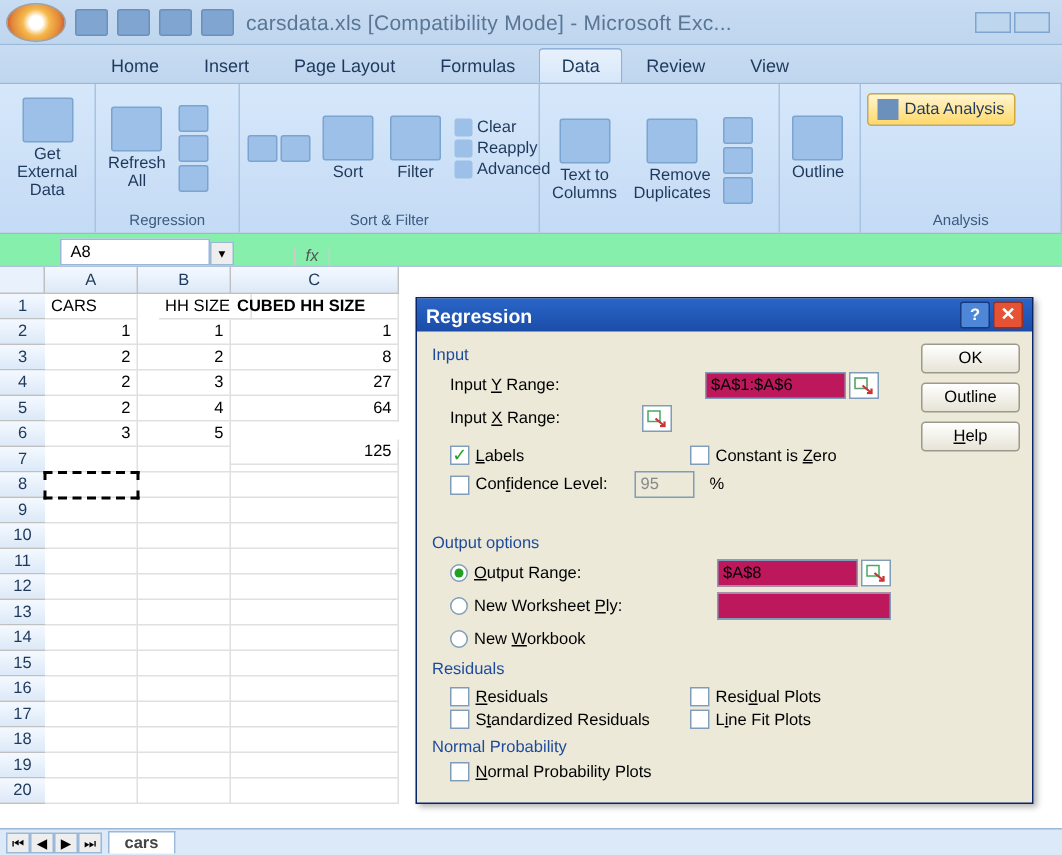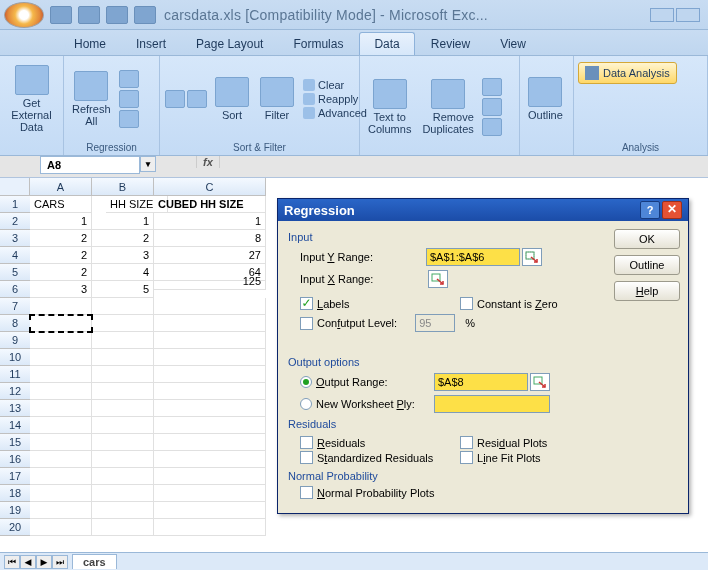--- a/index.html
+++ b/index.html
@@ -28,21 +28,21 @@
   .rbtn-v .ricon { width: 34px; height: 30px; background: #9cc0e8; border: 1px solid #7ba4d0; margin-bottom: 2px; border-radius: 2px; }
   .rsmall { width: 20px; height: 18px; background: #9cc0e8; border: 1px solid #7ba4d0; margin: 1px; border-radius: 2px; }
   .rcol { display: flex; flex-direction: column; }
   .rrow { display: flex; }
   .rlink { font-size: 11px; color: #1e395b; padding: 1px 2px; display: flex; align-items: center; gap: 3px; cursor: pointer; }
   .rlink::before { content: ""; width: 12px; height: 12px; background: #9cc0e8; display: inline-block; border-radius: 2px; }
   .data-analysis-btn { background: linear-gradient(#fff5d0, #ffd868); border: 1px solid #d4a838; border-radius: 3px; padding: 3px 6px; font-size: 11px; color: #1e395b; display: flex; align-items: center; gap: 4px; cursor: pointer; }
   .data-analysis-btn::before { content: ""; width: 14px; height: 14px; background: #6a90bb; display: inline-block; }
 
   
-  .formula-row { height: 22px; display: flex; border-bottom: 1px solid #b0c4de; background: #e5e5e5; align-items: flex-start; font-weight: bold; }
+  .formula-row { height: 22px; display: flex; border-bottom: 1px solid #b0c4de; background: #86efac; align-items: flex-end; }
   .name-box { width: 100px; border: 1px solid #9ab8d8; background: #fff; font-size: 11px; padding: 2px 6px; margin-left: 40px; }
   .drop-arrow { width: 16px; height: 16px; border: 1px solid #9ab8d8; background: #eee; text-align: center; font-size: 9px; line-height: 14px; }
   .fx-box { margin-left: 40px; font-style: italic; font-size: 11px; color: #555; width: 24px; text-align: center; border-left: 1px solid #ccc; border-right: 1px solid #ccc; }
 
   
   .sheet { position: absolute; top: 178px; left: 0; right: 0; bottom: 18px; display: flex; background: #fff; }
   .colhdr-row { height: 18px; display: flex; }
   .corner { width: 30px; height: 18px; background: #e8f1fc; border-right: 1px solid #c0c0c0; border-bottom: 1px solid #c0c0c0; }
   .colhdr { height: 18px; border-right: 1px solid #c0c0c0; border-bottom: 1px solid #c0c0c0; background: linear-gradient(#f4f9ff, #dce9f8); text-align: center; font-size: 11px; color: #1e395b; line-height: 18px; }
   .colA { width: 62px; } .colB { width: 62px; } .colC { width: 112px; }
@@ -59,21 +59,21 @@
   .dlg-title-btns { margin-left: auto; display: flex; gap: 2px; }
   .dlg-help-btn { width: 20px; height: 18px; background: #4e86d8; border: 1px solid #163b80; color: #fff; text-align: center; font-size: 11px; line-height: 16px; border-radius: 2px; }
   .dlg-close { width: 20px; height: 18px; background: #e55234; border: 1px solid #9c2f1b; color: #fff; text-align: center; font-size: 12px; line-height: 15px; border-radius: 2px; font-weight: bold; }
   .dlg-body { display: flex; padding: 6px 8px 10px 8px; gap: 8px; }
   .dlg-main { flex: 1; }
   .dlg-side { width: 66px; display: flex; flex-direction: column; gap: 6px; padding-top: 2px; }
   .dlg-btn { background: linear-gradient(#fff, #e6e3d6); border: 1px solid #9c9a8c; border-radius: 3px; padding: 3px 0; font-size: 11px; text-align: center; cursor: pointer; }
   .fieldset-label { color: #1e4a9c; font-size: 11px; margin: 4px 0 4px 2px; }
   .field-row { display: flex; align-items: center; margin: 2px 0 2px 14px; height: 20px; }
   .field-label { width: 126px; }
-  .field-input { width: 94px; height: 18px; border: 1px solid #7f9db9; background: #fde047; font-size: 11px; padding: 0 3px; }
+  .field-input { width: 94px; height: 18px; border: 1px solid #7f9db9; background: #be185d; font-size: 11px; padding: 0 3px; margin-left: 44px; }
   .range-btn { width: 20px; height: 18px; border: 1px solid #7f9db9; background: #fff; margin-left: 2px; display: flex; align-items: center; justify-content: center; }
   .range-btn svg { display: block; }
   .chk-row { display: flex; align-items: center; margin: 2px 0 2px 14px; gap: 4px; }
   .chk { width: 13px; height: 13px; border: 1px solid #7f9db9; background: #fff; display: inline-flex; align-items: center; justify-content: center; font-size: 12px; color: #21a121; line-height: 11px; }
   .radio { width: 12px; height: 12px; border: 1px solid #7f9db9; border-radius: 50%; background: #fff; display: inline-flex; align-items: center; justify-content: center; }
   .radio.sel::after { content: ""; width: 6px; height: 6px; background: #21a121; border-radius: 50%; }
   .u { text-decoration: underline; }
   .disabled-input { background: #ece9d8; color: #888; }
   .two-col { display: flex; }
   .two-col > div { flex: 1; }
@@ -255,21 +255,21 @@
         <div class="cell num" style="left: 62px; top: 34px; width: 62px;">2</div>
         <div class="cell num" style="left: 124px; top: 34px; width: 112px;">8</div>
         <div class="cell num" style="left: 0px; top: 51px; width: 62px;">2</div>
         <div class="cell num" style="left: 62px; top: 51px; width: 62px;">3</div>
         <div class="cell num" style="left: 124px; top: 51px; width: 112px;">27</div>
         <div class="cell num" style="left: 0px; top: 68px; width: 62px;">2</div>
         <div class="cell num" style="left: 62px; top: 68px; width: 62px;">4</div>
         <div class="cell num" style="left: 124px; top: 68px; width: 112px;">64</div>
         <div class="cell num" style="left: 0px; top: 85px; width: 62px;">3</div>
         <div class="cell num" style="left: 62px; top: 85px; width: 62px;">5</div>
-        <div class="cell num" style="left: 124px; top: 77px; width: 112px;">125</div>
+        <div class="cell num" style="left: 124px; top: 97px; width: 112px;">125</div>
         <div class="cell" style="left: 0px; top: 102px; width: 62px;"></div>
         <div class="cell" style="left: 62px; top: 102px; width: 62px;"></div>
         <div class="cell" style="left: 124px; top: 102px; width: 112px;"></div>
         <div class="cell" style="left: 0px; top: 119px; width: 62px;"></div>
         <div class="cell" style="left: 62px; top: 119px; width: 62px;"></div>
         <div class="cell" style="left: 124px; top: 119px; width: 112px;"></div>
         <div class="cell" style="left: 0px; top: 136px; width: 62px;"></div>
         <div class="cell" style="left: 62px; top: 136px; width: 62px;"></div>
         <div class="cell" style="left: 124px; top: 136px; width: 112px;"></div>
         <div class="cell" style="left: 0px; top: 153px; width: 62px;"></div>
@@ -348,21 +348,21 @@
             <span class="chk">✓</span>
             <span><span class="u">L</span><span>abels</span></span>
           </div>
         <div class="chk-row">
             <span class="chk"></span>
             <span><span>Constant is </span><span class="u">Z</span><span>ero</span></span>
           </div>
       </div>
       <div class="chk-row" style="margin-top:2px">
         <span class="chk"></span>
-        <span><span>Con</span><span class="u">f</span><span>utput Level:</span></span>
+        <span><span>Con</span><span class="u">f</span><span>idence Level:</span></span>
         <input class="field-input disabled-input" style="width: 40px; margin-left: 14px;" value="95">
         <span style="margin-left:6px">%</span>
       </div>
 
       <div class="fieldset-label" style="margin-top:24px">Output options</div>
       <div class="field-row">
         <span class="radio sel"></span>
         <span style="margin-left:4px;width:118px"><span class="u">O</span><span>utput Range:</span></span>
         <input class="field-input" value="$A$8" style="">
         <div class="range-btn">
@@ -371,20 +371,24 @@
               <path d="M6 6 L12 11" stroke="#c33" stroke-width="1.5"></path>
               <path d="M9 11 L12 11 L12 8" fill="none" stroke="#c33" stroke-width="1.5"></path>
             </svg>
           </div>
       </div>
       <div class="field-row">
         <span class="radio"></span>
         <span style="margin-left:4px;width:118px"><span>New Worksheet </span><span class="u">P</span><span>ly:</span></span>
         <input class="field-input" style="width: 116px;">
       </div>
+      <div class="field-row">
+        <span class="radio"></span>
+        <span style="margin-left:4px"><span>New </span><span class="u">W</span><span>orkbook</span></span>
+      </div>
 
       <div class="fieldset-label">Residuals</div>
       <div class="two-col">
         <div>
           <div class="chk-row">
               <span class="chk"></span>
               <span><span class="u">R</span><span>esiduals</span></span>
             </div>
           <div class="chk-row">
               <span class="chk"></span>

